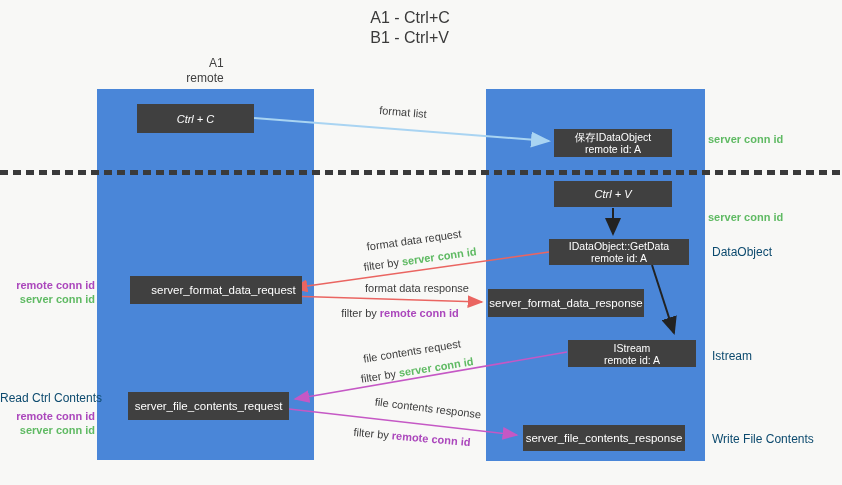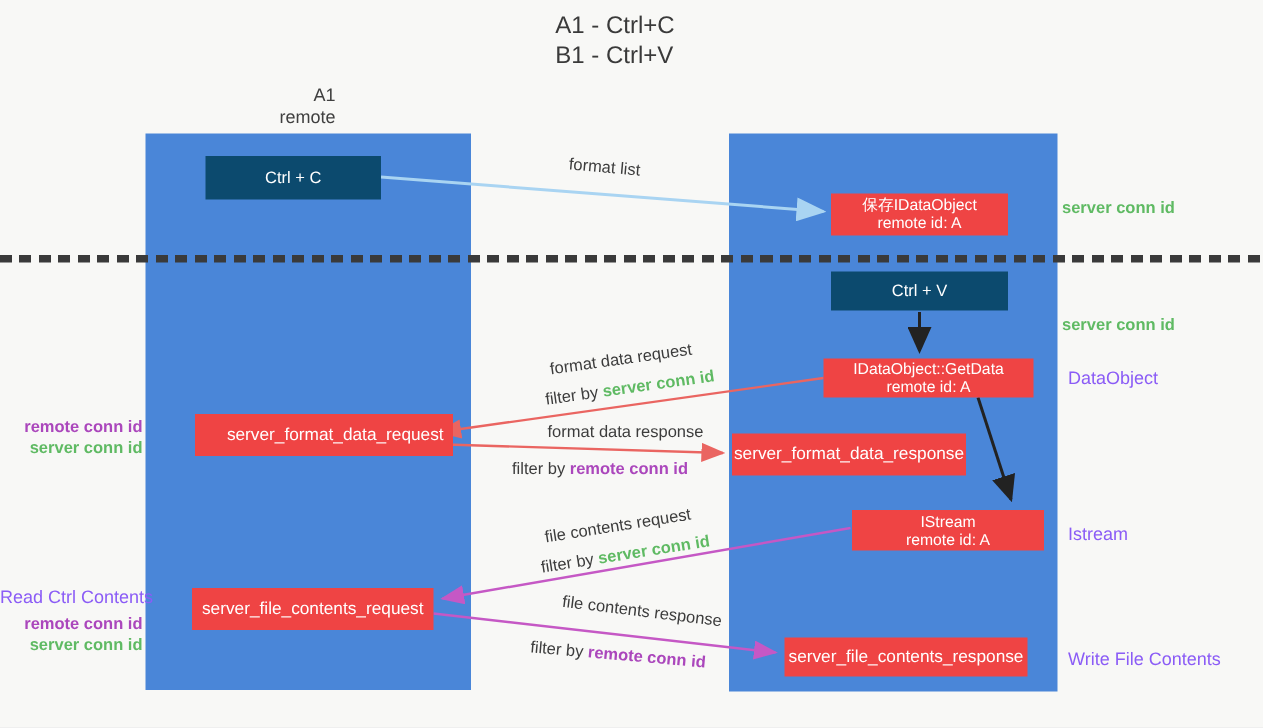--- a/index.html
+++ b/index.html
@@ -20,30 +20,30 @@
   .dotted{
     left:0;top:170px;width:842px;height:5px;z-index:6;
     background:repeating-linear-gradient(90deg,#3a3a3a 0,#3a3a3a 8px,transparent 8px,transparent 13px);
   }
   .arrows{left:0;top:0;z-index:5;}
   .node{
     z-index:10;color:#fff;display:flex;flex-direction:column;
     align-items:center;justify-content:center;text-align:center;
     white-space:nowrap;
   }
-  .green{background:#0c4a6e;font-size:11px;}
-  .orange{background:#ef4444;}
+  .green{background:#404040;font-size:11px;font-style:italic;}
+  .orange{background:#404040;}
   .two-line{font-size:10.5px;line-height:12px;}
   .queue{font-size:11.5px;}
   .lbl{
     z-index:11;font-size:11px;color:#3c3c3c;white-space:nowrap;
     transform:translate(-50%,-50%);
   }
   .side{z-index:11;font-size:11px;white-space:nowrap;font-weight:bold;}
-  .side-plain{z-index:11;font-size:12px;color:#8b5cf6;white-space:nowrap;font-weight:normal;}
+  .side-plain{z-index:11;font-size:12px;color:#0c4a6e;white-space:nowrap;font-weight:normal;}
   .t-green{color:#5fba63;font-weight:bold;}
   .t-purple{color:#ab47bc;font-weight:bold;}
   .left-col{left:0;width:95px;text-align:right;}
 </style>
 </head>
 <body>
 
 <div class="canvas">
 
   <div class="abs title">

